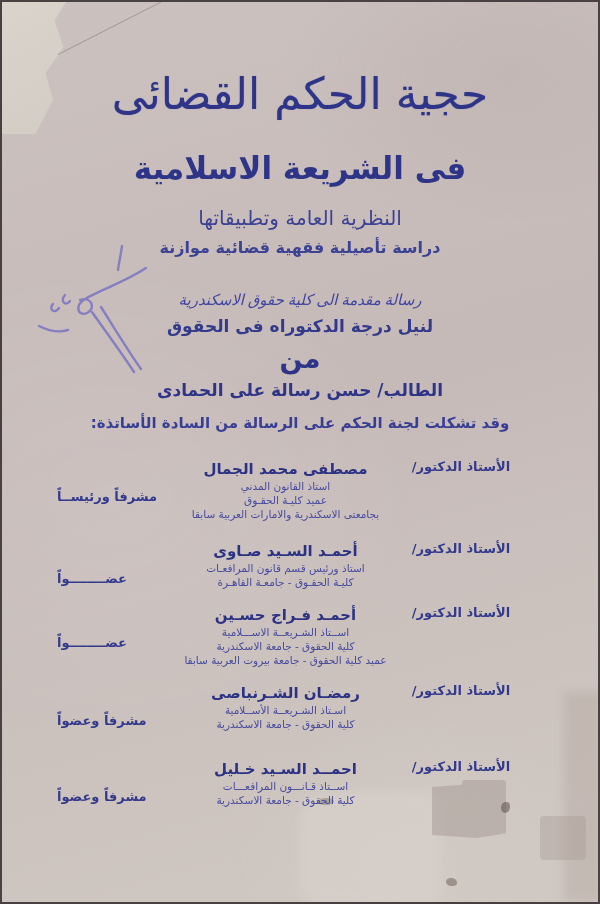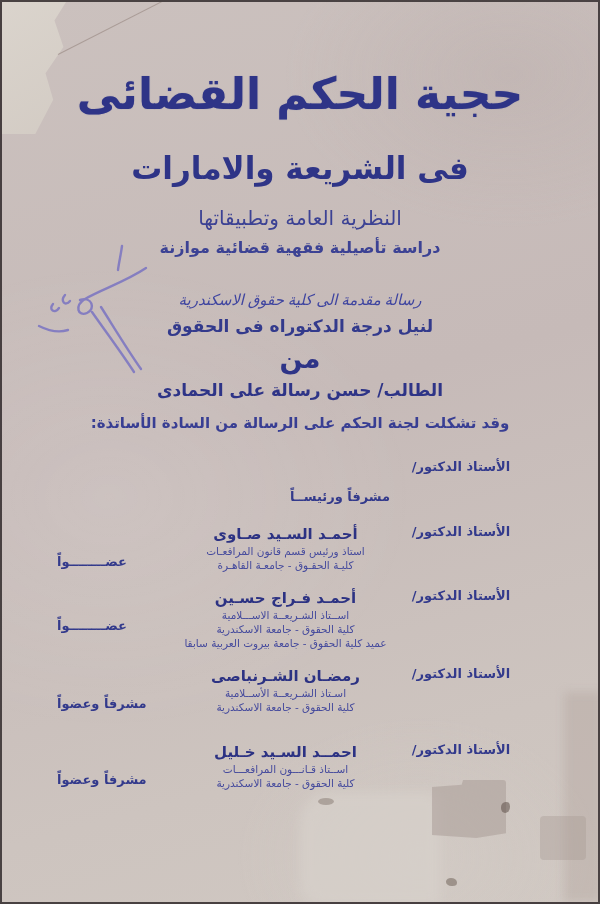--- a/index.html
+++ b/index.html
@@ -35,21 +35,21 @@
     background:#d8d2cc;opacity:.65;filter:blur(6px);border-radius:30px 10px 0 20px;}
   .stain-edge{position:absolute;left:562px;top:690px;width:38px;height:210px;
     background:rgba(172,156,149,0.32);filter:blur(5px);}
   .speck-a{position:absolute;left:499px;top:800px;width:9px;height:11px;
     background:#5f5049;opacity:.55;border-radius:50% 40% 55% 45%;}
   .speck-b{position:absolute;left:444px;top:876px;width:11px;height:8px;
     background:#6a5b52;opacity:.5;border-radius:45% 55% 40% 50%;}
   .speck-c{position:absolute;left:316px;top:796px;width:16px;height:7px;
     background:#7d6f66;opacity:.45;border-radius:50%;}
   
-  .title1{top:66px;font-size:44px;font-weight:700;color:#2e3487;
+  .title1{top:66px;font-size:44px;font-weight:400;color:#2e3487;
     text-shadow:0 0 1px rgba(46,52,135,.4);letter-spacing:1px;}
   .title2{top:148px;font-size:31px;font-weight:700;color:#2e3487;letter-spacing:1px;}
   .subtitle1{top:204px;font-size:20px;font-weight:400;color:#3c4294;}
   .subtitle2{top:236px;font-size:16px;font-weight:700;color:#3c4294;}
   .submission1{top:289px;font-size:15px;font-style:italic;font-weight:500;color:#3f45a0;font-family:Liberation Serif, serif;}
   .submission2{top:314px;font-size:17px;font-weight:700;color:#333a8c;}
   .from-word{top:341px;font-size:27px;font-weight:700;color:#2e3487;}
   .student{top:378px;font-size:17px;font-weight:700;color:#2e3487;}
   .intro{top:412px;font-size:15px;font-weight:700;color:#383e93;letter-spacing:1px;}
   
@@ -85,33 +85,39 @@
       <path d="M124,30 C103,44 78,52 63,61 C52,68 56,79 65,75 C74,71 70,58 58,62"></path>
       <path d="M43,57 C38,63 43,69 48,63"></path>
       <path d="M31,66 C26,72 33,76 37,70"></path>
       <path d="M70,74 C84,94 99,114 112,134"></path>
       <path d="M79,69 C93,91 105,111 119,131"></path>
       <path d="M17,88 C27,93 37,95 46,92"></path>
     </g>
   </svg>
 
   <div class="abs title1">حجية الحكم القضائى</div>
-  <div class="abs title2">فى الشريعة والامارات</div>
+  <div class="abs title2">فى الشريعة الاسلامية</div>
   <div class="abs subtitle1">النظرية العامة وتطبيقاتها</div>
   <div class="abs subtitle2">دراسة تأصيلية فقهية قضائية موازنة</div>
   <div class="abs submission1">رسالة مقدمة الى كلية حقوق الاسكندرية</div>
   <div class="abs from-word">من</div>
   <div class="abs submission2">لنيل درجة الدكتوراه فى الحقوق</div>
   <div class="abs student">الطالب/ حسن رسالة على الحمادى</div>
   <div class="abs intro">وقد تشكلت لجنة الحكم على الرسالة من السادة الأساتذة:</div>
 
   <div class="committee">
 
     <div class="m-row mb1">
       <div class="m-title">الأستاذ الدكتور/</div>
+      <div class="m-center">
+        <div class="m-name">مصطفى محمد الجمال</div>
+        <div class="m-line">استاذ القانون المدني</div>
+        <div class="m-line">عميد كليـة الحقـوق</div>
+        <div class="m-line">بجامعتى الاسكندرية والامارات العربية سابقا</div>
+      </div>
       <div class="m-role">مشرفاً ورئيســاً</div>
     </div>
 
     <div class="m-row mb2">
       <div class="m-title">الأستاذ الدكتور/</div>
       <div class="m-center">
         <div class="m-name">أحمـد السـيد صـاوى</div>
         <div class="m-line">استاذ ورئيس قسم قانون المرافعـات</div>
         <div class="m-line">كليـة الحقـوق - جامعـة القاهـرة</div>
       </div>

